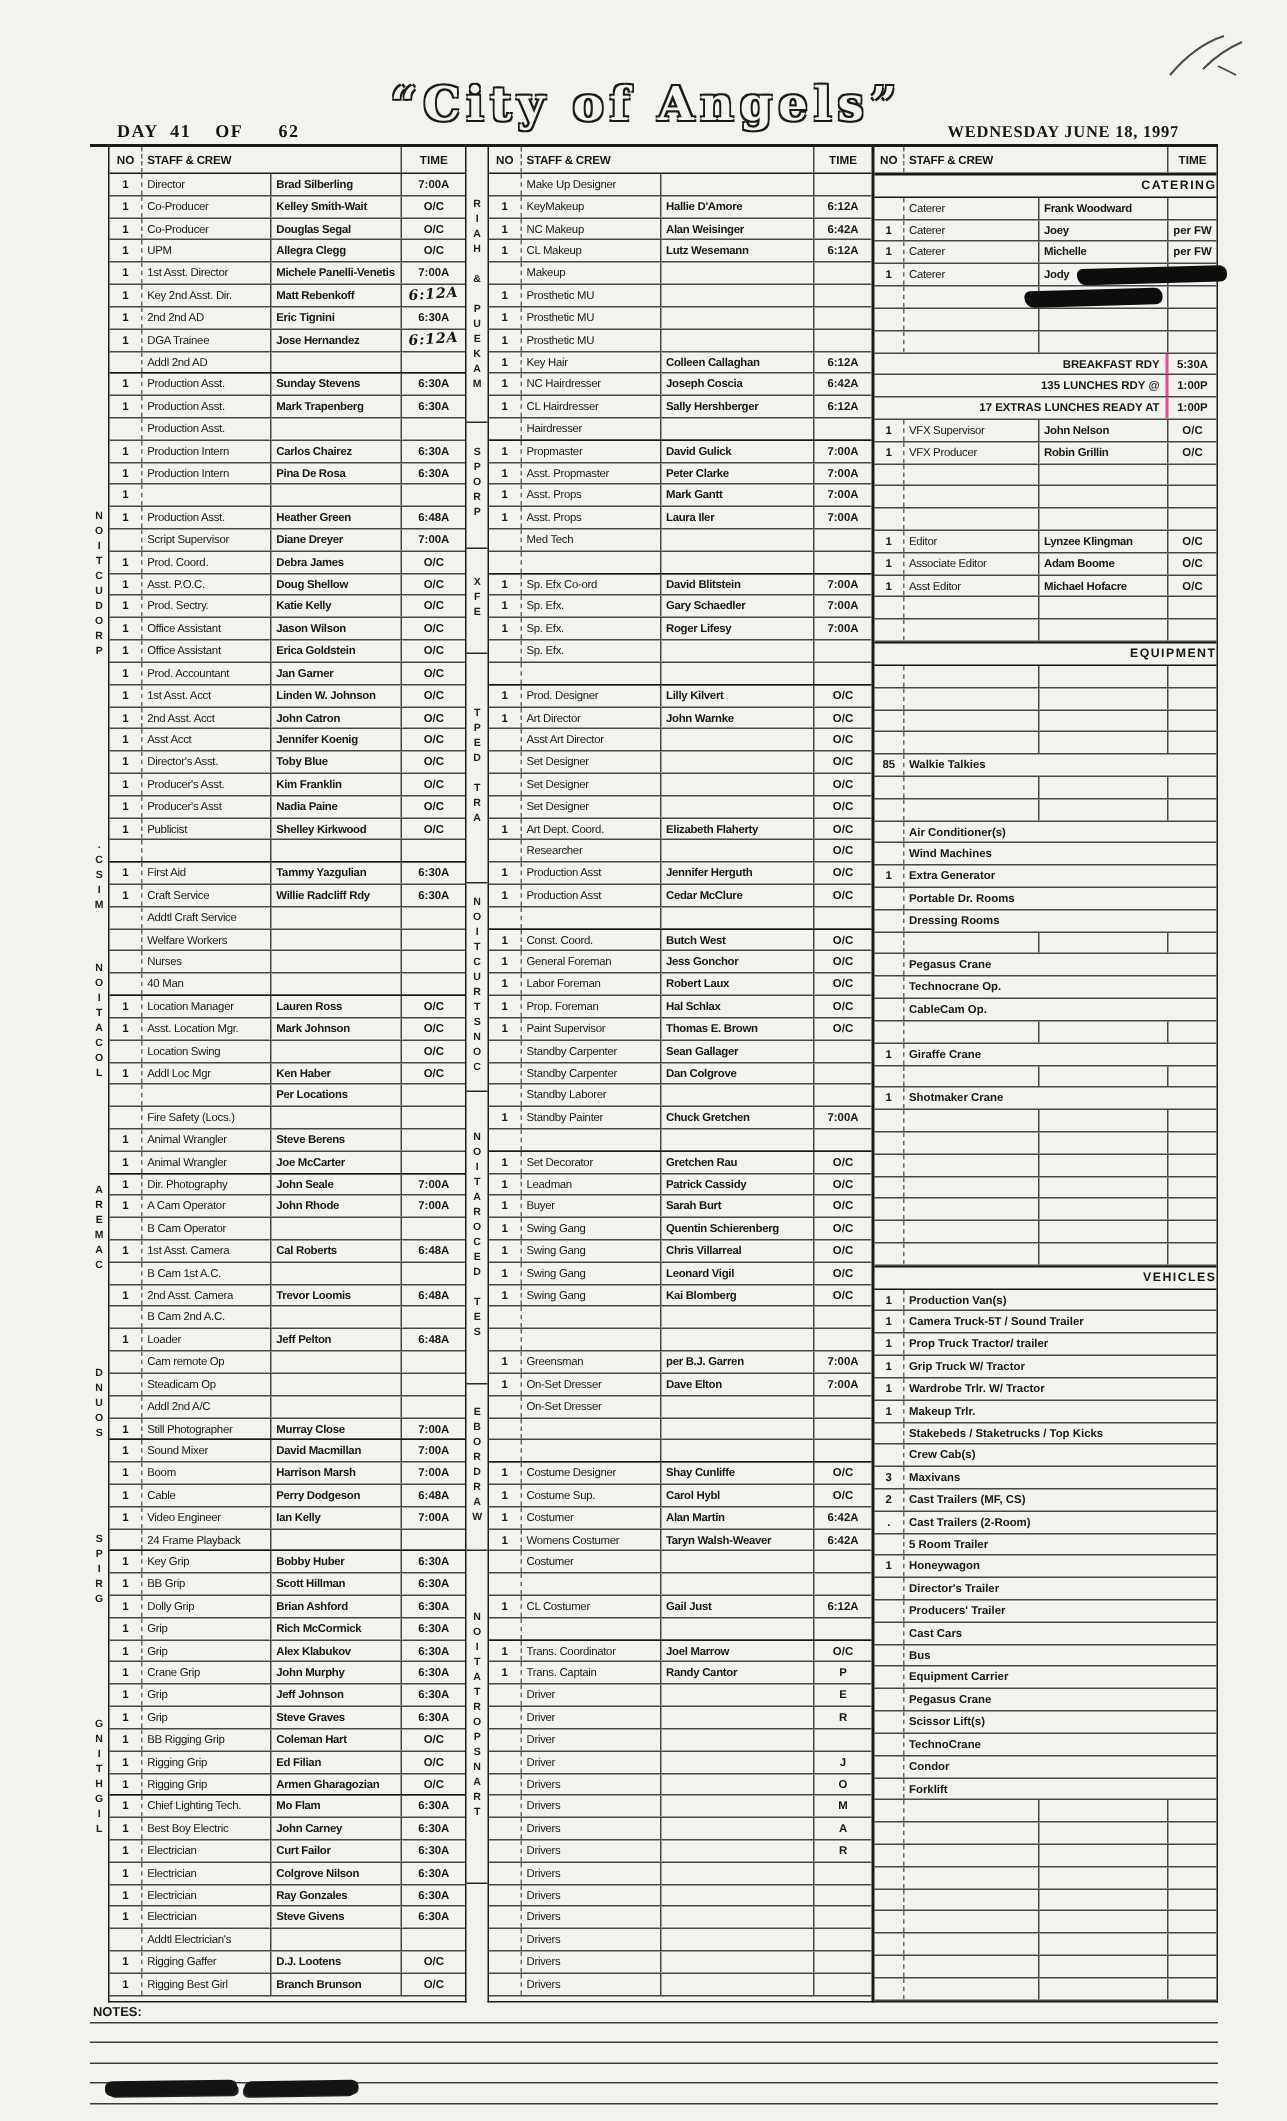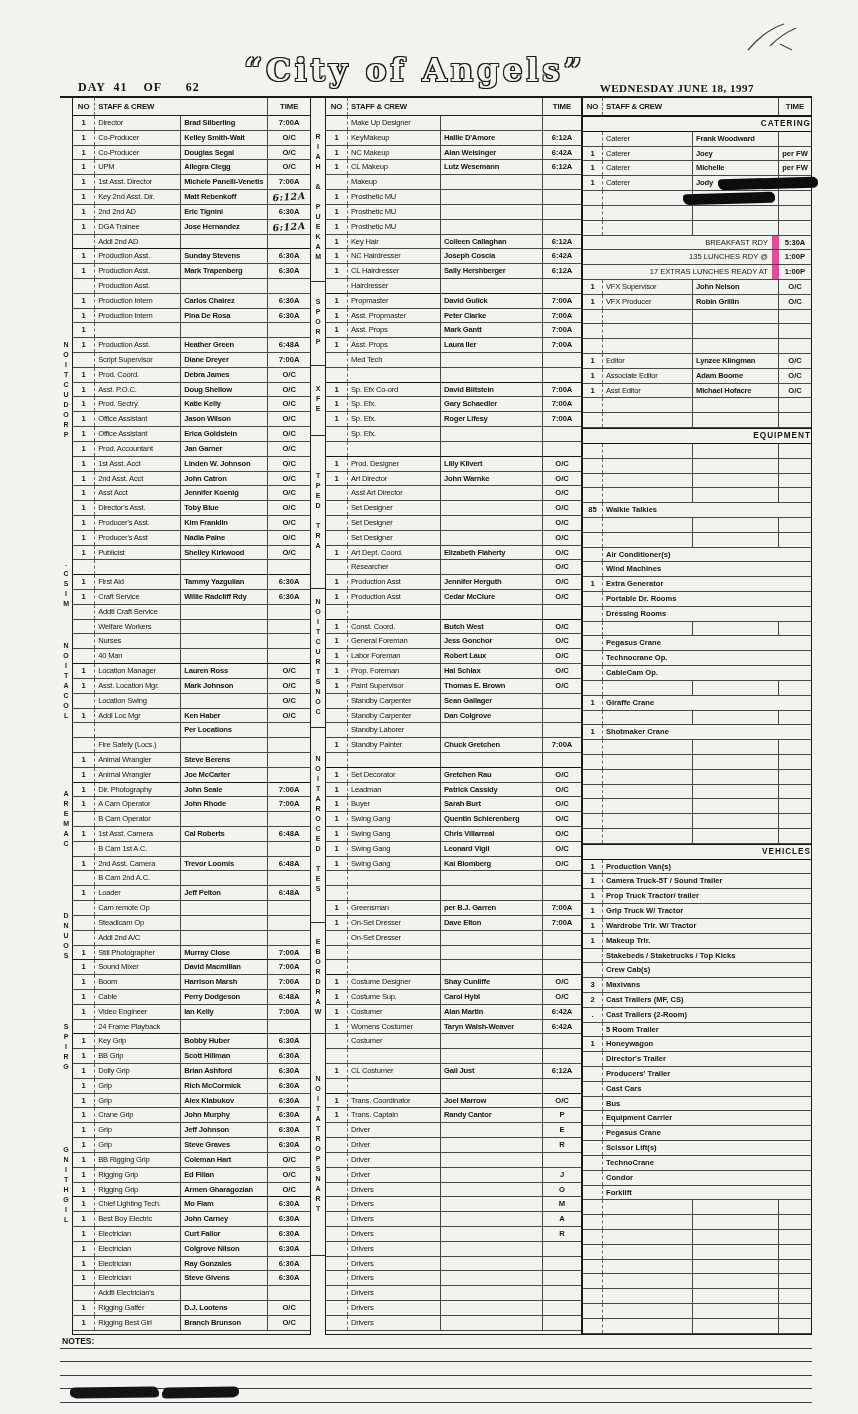--- a/index.html
+++ b/index.html
@@ -1,18 +1,18 @@
 <!DOCTYPE html>
 <html><head>
 <meta charset="utf-8">
 <style>
   html,body{margin:0;padding:0;background:#cfcfcb;}
   .page{position:relative;width:858px;height:1414px;background:#f2f2ee;overflow:hidden;
         font-family:"Liberation Sans",sans-serif;color:#161616;}
-  .sheet{position:absolute;left:0;top:0;width:806px;height:1414px;}
+  .sheet{position:absolute;left:0;top:0;width:806px;height:1414px;padding-left:32px;}
 
   
   .hdr-day{position:absolute;left:78px;top:80px;font-family:"Liberation Serif",serif;
            font-weight:bold;font-size:12px;white-space:pre;letter-spacing:1px;}
   .hdr-title{position:absolute;left:12px;top:52px;width:100%;text-align:center;
              font-family:"DejaVu Serif",serif;font-weight:bold;font-size:31px;letter-spacing:4px;
              color:#f2f2ee;text-shadow:-1.2px -1.2px 0 #1a1a1a,1.2px -1.2px 0 #1a1a1a,
              -1.2px 1.2px 0 #1a1a1a,1.2px 1.2px 0 #1a1a1a,0 0 1px #1a1a1a;}
   .hdr-date{position:absolute;right:52px;top:82px;font-family:"Liberation Serif",serif;
             font-weight:bold;font-size:11px;letter-spacing:0.5px;}
@@ -44,21 +44,21 @@
   .c{box-sizing:border-box;overflow:hidden;white-space:nowrap;font-size:7.6px;
      line-height:var(--rh);padding:0 0 0 3px;}
   .c.no{text-align:center;padding:0;border-right:1px dashed #6a6a66;font-weight:bold;}
   .c.role{border-right:1px solid #474743;letter-spacing:-0.2px;}
   .c.name{border-right:1px solid #474743;font-weight:bold;letter-spacing:-0.2px;}
   .c.time{text-align:center;padding:0;font-weight:bold;}
   .t-left .no{width:22px;} .t-left .role{width:86px;} .t-left .name{width:87px;} .t-left .time{width:42px;}
   .t-mid  .no{width:22px;} .t-mid  .role{width:93px;} .t-mid  .name{width:102px;} .t-mid .time{width:38px;}
   .t-right .no{width:20px;} .t-right .role{width:90px;} .t-right .name{width:86px;} .t-right .time{width:32px;}
   .t-right .desc-span{width:208px;font-weight:bold;border-right:none;}
-  .t-right .ra-label{width:196px;text-align:right;font-weight:normal;padding-right:4px;border-right:7px solid #ec4899;}
+  .t-right .ra-label{width:196px;text-align:right;font-weight:bold;padding-right:4px;border-right:2px solid #ec4899;}
   .t-right .sec-cell{width:228px;text-align:right;font-weight:bold;font-size:8.2px;letter-spacing:1px;border-right:none;}
   .row.sec-row{border-top:1.6px solid #161616;border-bottom:1.4px solid #161616;}
 
   .hand{font-family:"DejaVu Serif",serif;font-style:italic;font-weight:bold;font-size:9.5px;
         transform:rotate(-4deg);letter-spacing:0.5px;}
 
   .redact{position:absolute;background:#0d0d0d;height:10px;border-radius:4px 6px 5px 7px;
           top:2px;transform:rotate(-1.6deg);box-shadow:0 1px 0 #0d0d0d;}
 
   

